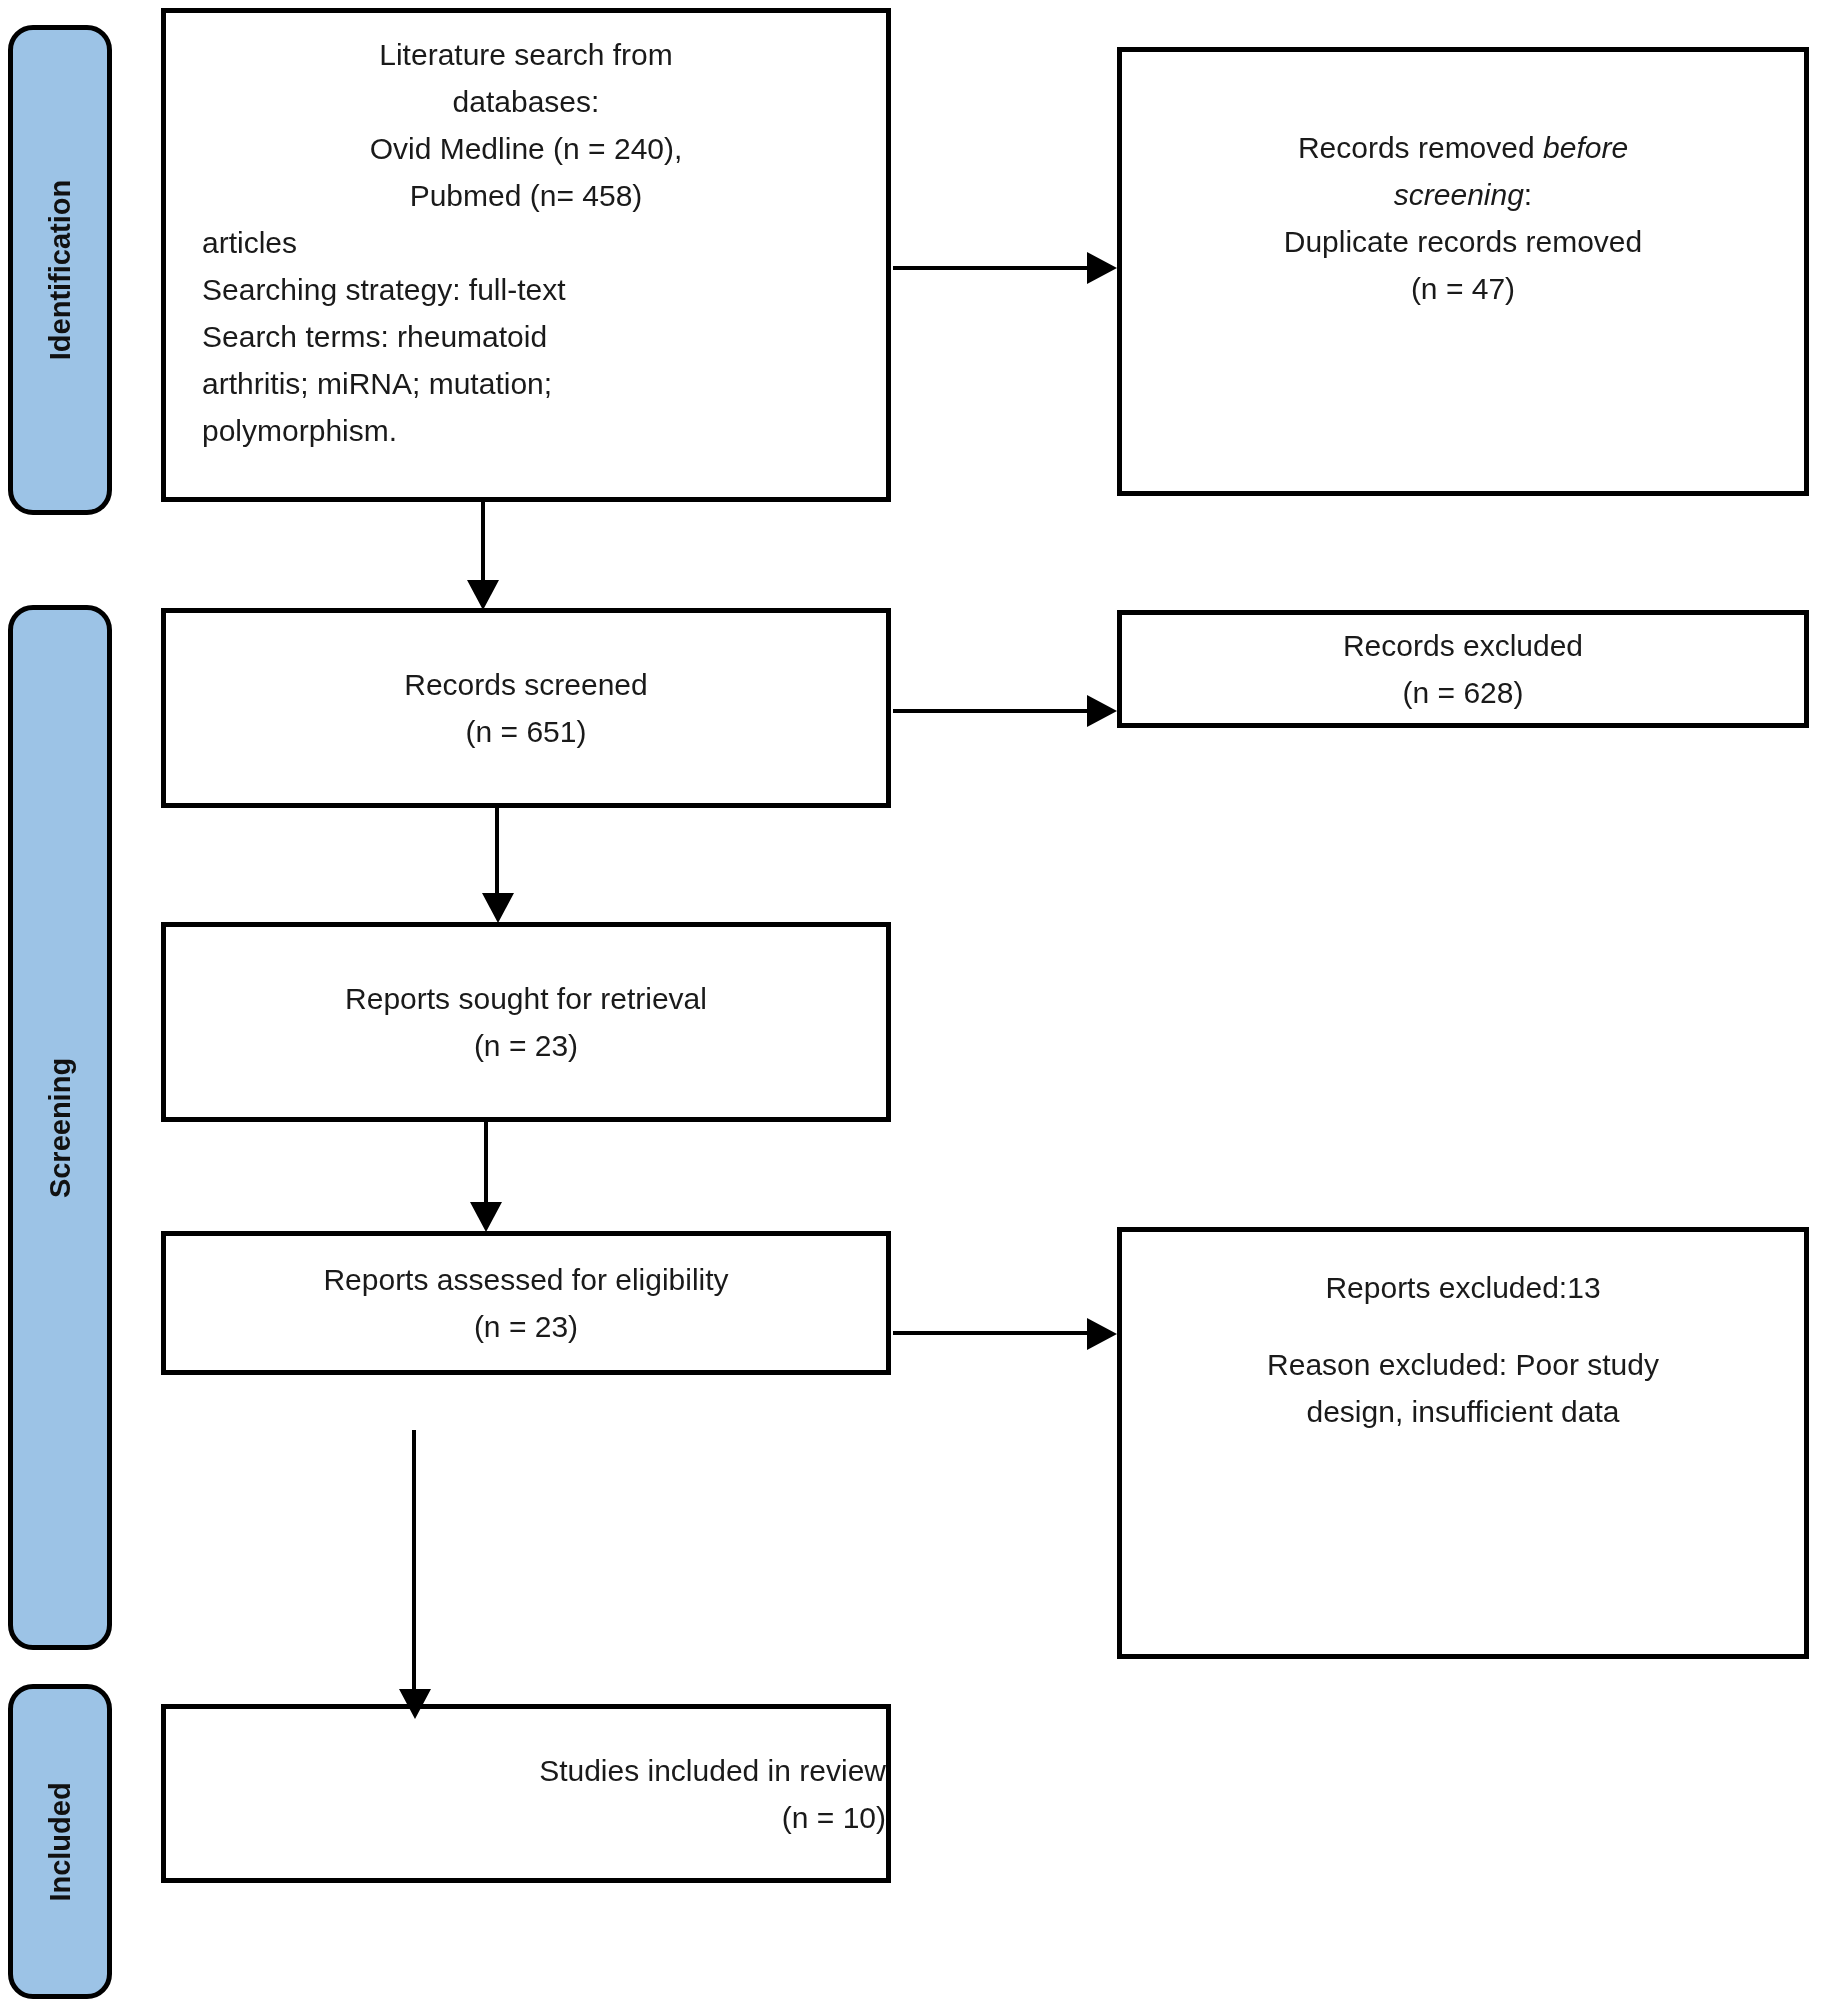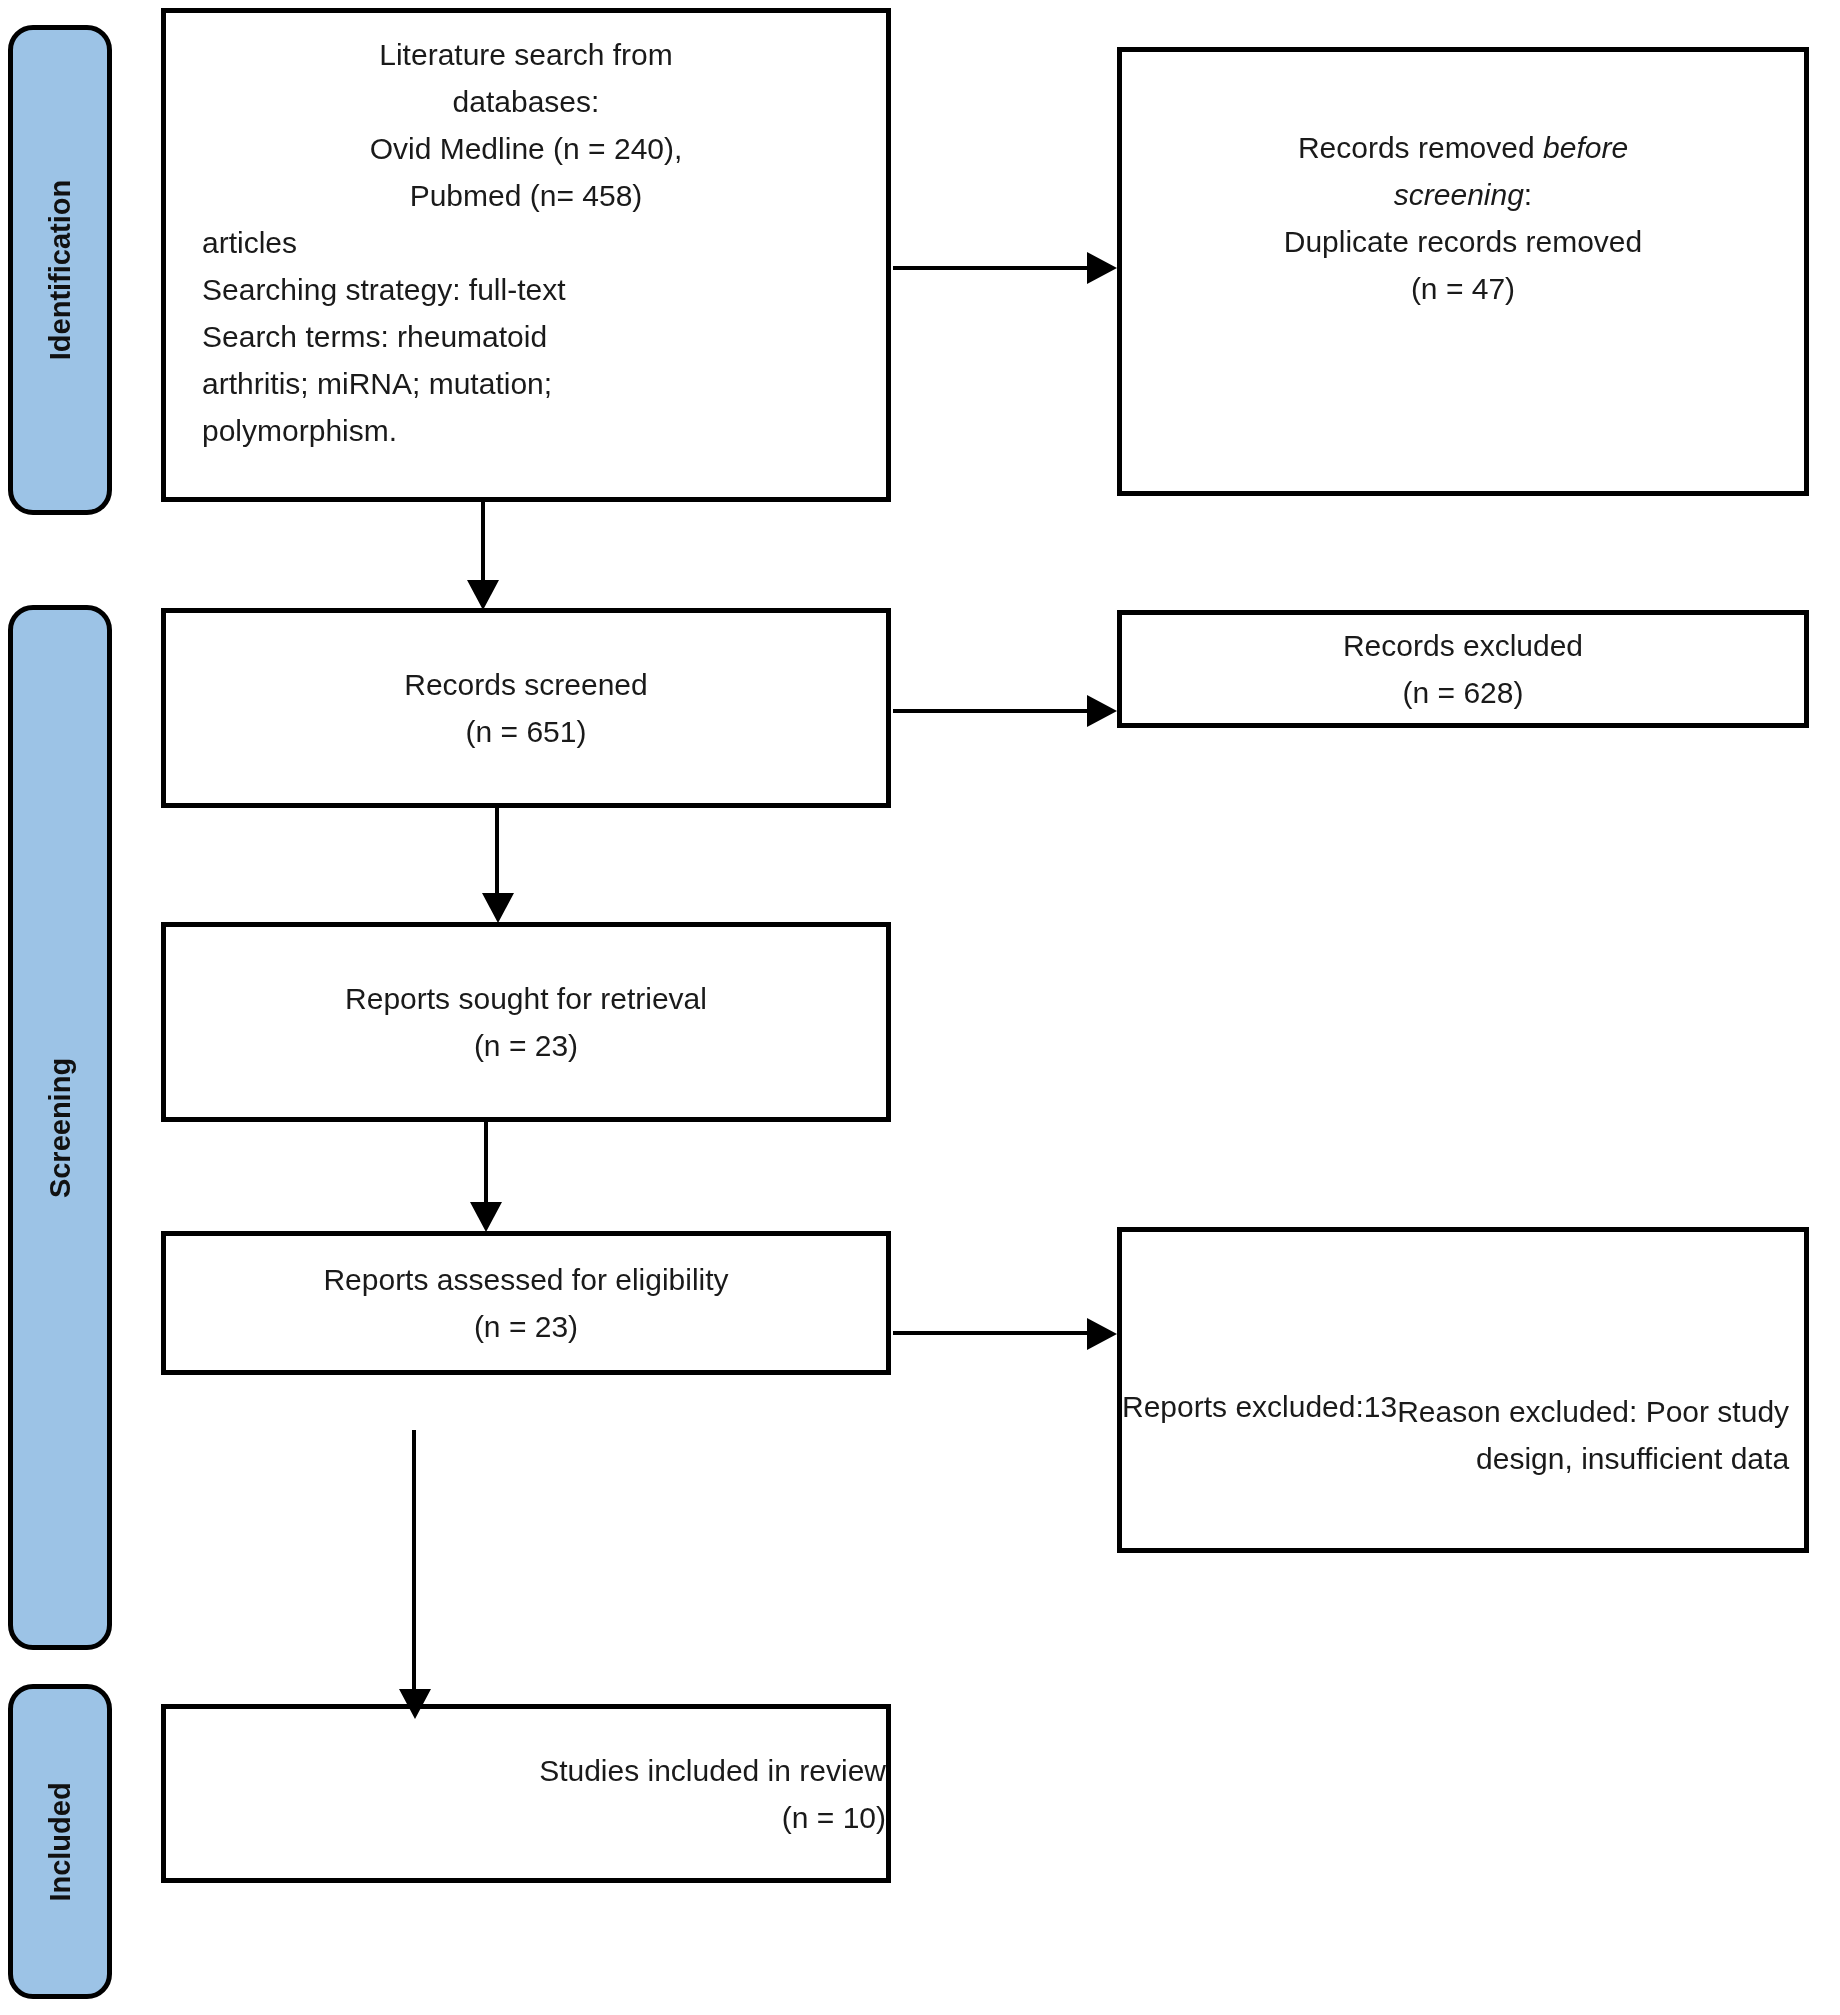--- a/index.html
+++ b/index.html
@@ -59,26 +59,26 @@
     top: 47px; height: 449px;
     display: flex; flex-direction: column;
     align-items: center; justify-content: flex-start;
     padding-top: 72px; text-align: left;
   }
   #box-screened  { top: 608px;  height: 200px; }
   #box-excluded  { top: 610px; height: 118px; }
   #box-sought    { top: 922px; height: 200px; }
   #box-assessed  { top: 1231px; height: 144px; }
   #box-repexcl {
-    top: 1227px; height: 326px;
-    display: flex; 
+    top: 1227px; height: 432px;
+    display: flex; flex-direction: column;
     align-items: center; justify-content: flex-start;
     padding-top: 32px; text-align: center;
   }
-  #box-repexcl .reason { margin-top: 58px; text-align: right; }
+  #box-repexcl .reason { margin-top: 30px; }
   #box-included  { top: 1704px; height: 179px; align-items: flex-end; }
 
   .pre { white-space: pre; }
 
   
   .aline { position: absolute; background: #000; }
   .head-down {
     position: absolute; width: 0; height: 0;
     border-left: 16px solid transparent;
     border-right: 16px solid transparent;

